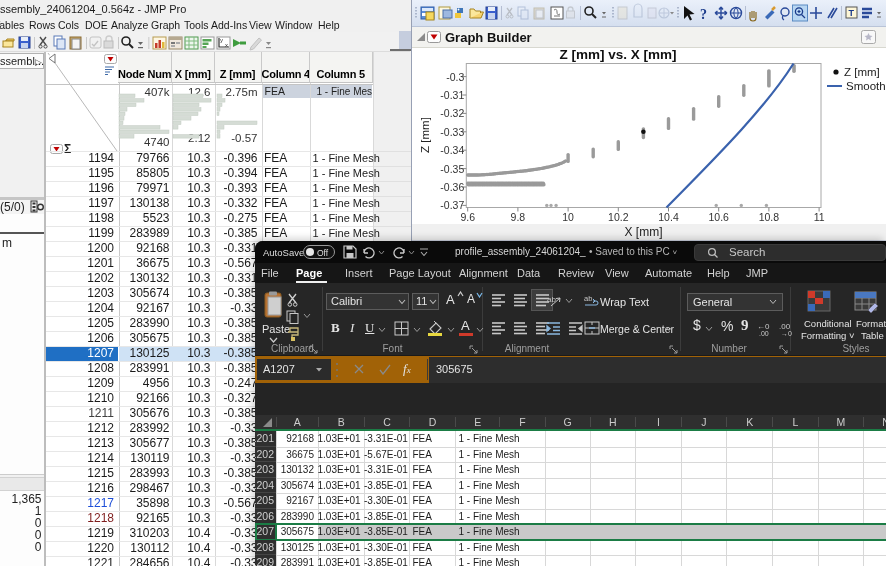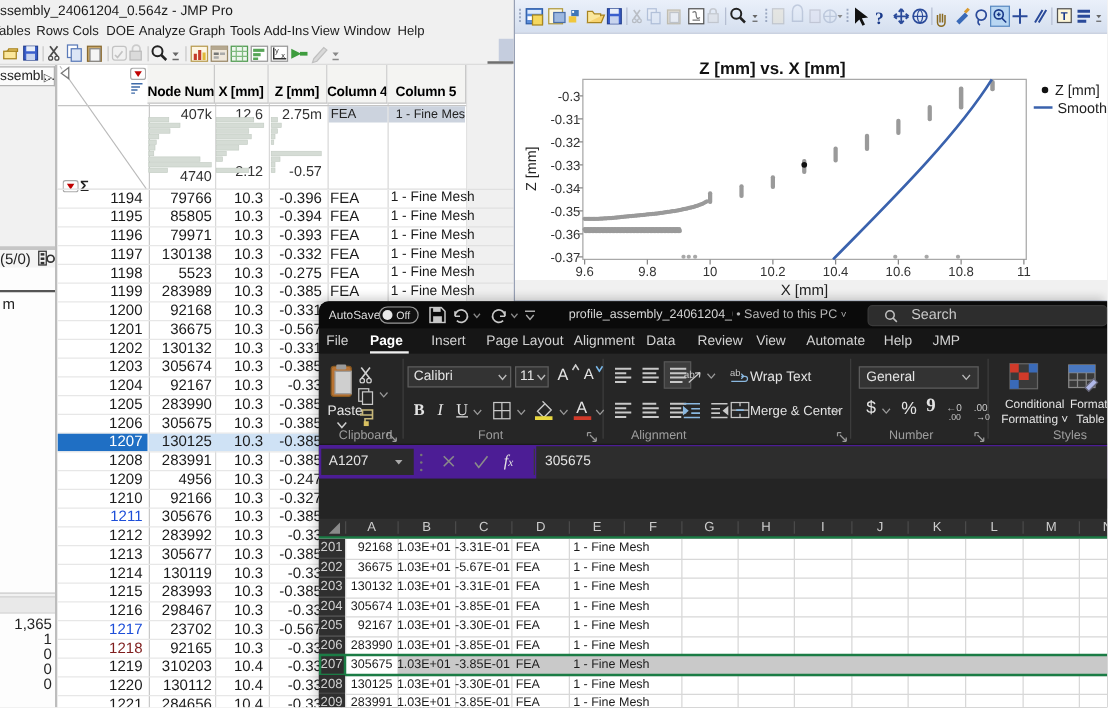--- a/index.html
+++ b/index.html
@@ -27,21 +27,21 @@
 #gb{left:411px;top:0;width:475px;height:242px;background:#fff;border-left:1px solid #97a0b4;overflow:hidden}
 .gb-toolbar{left:0;top:0;width:475px;height:27px;background:linear-gradient(#eaf0fa,#d5dfef);border-bottom:1px solid #b9c4d8}
 .gb-titlerow{left:0;top:27px;width:475px;height:21px;background:#f2f2ef;border-bottom:1px solid #d8d8d0}
 .gb-chart{left:0;top:48px;width:475px;height:194px;background:#fff}
 
 #xl{left:255px;top:241px;width:631px;height:325px;background:#262626;border-top-left-radius:8px;overflow:hidden;box-shadow:-3px -3px 7px rgba(0,0,0,0.16)}
 .xl-titlebar{left:0;top:0;width:631px;height:22px;background:#0a0a0a;color:#dedede;font-size:11.5px}
 .xl-menu{left:0;top:22px;width:631px;height:20px;background:#161616;color:#d2d2d2;font-size:11px}
 .xl-menu span{position:absolute;line-height:20px}
 .xl-ribbon{left:0;top:42px;width:631px;height:73px;background:#262626;border-bottom:1px solid #1a1a1a}
-.xl-formula{left:0;top:115px;width:631px;height:27px;background:#4c1d95}
+.xl-formula{left:0;top:115px;width:631px;height:27px;background:#a16207}
 .xl-strip{left:0;top:144px;width:631px;height:30px;background:#252525}
 .xl-colhdr{left:0;top:174px;width:631px;height:14px;background:#2f2f2f}
 .xl-green{left:0;top:188px;width:631px;height:2px;background:#1b7c45}
 .xl-grid{left:0;top:190px;width:631px;height:135px;background:#ffffff;overflow:hidden}
 .xl-grid .gv{position:absolute;width:1px;background:#d8d8d8;top:0;height:135px}
 .xl-grid .gh{position:absolute;height:1px;background:#d8d8d8;left:21px;width:610px}
 .xcell{position:absolute;font-size:10px;color:#1c1c1c;line-height:15.55px;white-space:nowrap}
 .rhd{position:absolute;left:0;width:21px;background:#2f2f2f;color:#cfcfcf;font-size:10.5px;overflow:hidden;line-height:15.55px}.rhd span{position:absolute;right:2px;top:0;white-space:nowrap}
 .glabel{position:absolute;font-size:10px;color:#9e9e9e;text-align:center;top:60px}
 .rsep{position:absolute;width:1px;background:#3c3c3c;top:4px;height:64px}
@@ -342,21 +342,21 @@
 <div class="rline" style="left:0;top:339.0px;width:326.5px"></div>
 <div class="rline" style="left:327.5px;top:339.0px;width:37.5px;background:#e0e0e0"></div>
 <div class="cellnum" style="left:0;top:339.0px;width:68px;color:#1a1a1a">1210</div>
 <div class="cellnum" style="left:72.5px;top:339.0px;width:51px">92166</div>
 <div class="cellnum" style="left:126px;top:339.0px;width:38.5px">10.3</div>
 <div class="cellnum" style="left:168.5px;top:339.0px;width:43px">-0.327</div>
 <div class="celltxt" style="left:218px;top:339.0px;width:51px">FEA</div>
 <div class="celltxt" style="font-size:11px;left:266.5px;top:339.0px;width:70px">1 - Fine Mesh</div>
 <div class="rline" style="left:0;top:354.0px;width:326.5px"></div>
 <div class="rline" style="left:327.5px;top:354.0px;width:37.5px;background:#e0e0e0"></div>
-<div class="cellnum" style="left:0;top:354.0px;width:68px;color:#1d4ed8">1211</div>
+<div class="cellnum" style="left:0;top:354.0px;width:68px;color:#404040">1211</div>
 <div class="cellnum" style="left:72.5px;top:354.0px;width:51px">305676</div>
 <div class="cellnum" style="left:126px;top:354.0px;width:38.5px">10.3</div>
 <div class="cellnum" style="left:168.5px;top:354.0px;width:43px">-0.385</div>
 <div class="celltxt" style="left:218px;top:354.0px;width:51px">FEA</div>
 <div class="celltxt" style="font-size:11px;left:266.5px;top:354.0px;width:70px">1 - Fine Mesh</div>
 <div class="rline" style="left:0;top:369.0px;width:326.5px"></div>
 <div class="rline" style="left:327.5px;top:369.0px;width:37.5px;background:#e0e0e0"></div>
 <div class="cellnum" style="left:0;top:369.0px;width:68px;color:#1a1a1a">1212</div>
 <div class="cellnum" style="left:72.5px;top:369.0px;width:51px">283992</div>
 <div class="cellnum" style="left:126px;top:369.0px;width:38.5px">10.3</div>
@@ -391,21 +391,21 @@
 <div class="rline" style="left:327.5px;top:429.2px;width:37.5px;background:#e0e0e0"></div>
 <div class="cellnum" style="left:0;top:429.2px;width:68px;color:#1a1a1a">1216</div>
 <div class="cellnum" style="left:72.5px;top:429.2px;width:51px">298467</div>
 <div class="cellnum" style="left:126px;top:429.2px;width:38.5px">10.3</div>
 <div class="cellnum" style="left:168.5px;top:429.2px;width:43px">-0.33</div>
 <div class="celltxt" style="left:218px;top:429.2px;width:51px">FEA</div>
 <div class="celltxt" style="font-size:11px;left:266.5px;top:429.2px;width:70px">1 - Fine Mesh</div>
 <div class="rline" style="left:0;top:444.2px;width:326.5px"></div>
 <div class="rline" style="left:327.5px;top:444.2px;width:37.5px;background:#e0e0e0"></div>
 <div class="cellnum" style="left:0;top:444.2px;width:68px;color:#1d4ed8">1217</div>
-<div class="cellnum" style="left:72.5px;top:444.2px;width:51px">23702</div>
+<div class="cellnum" style="left:72.5px;top:444.2px;width:51px">35898</div>
 <div class="cellnum" style="left:126px;top:444.2px;width:38.5px">10.3</div>
 <div class="cellnum" style="left:168.5px;top:444.2px;width:43px">-0.567</div>
 <div class="celltxt" style="left:218px;top:444.2px;width:51px">FEA</div>
 <div class="celltxt" style="font-size:11px;left:266.5px;top:444.2px;width:70px">1 - Fine Mesh</div>
 <div class="rline" style="left:0;top:459.2px;width:326.5px"></div>
 <div class="rline" style="left:327.5px;top:459.2px;width:37.5px;background:#e0e0e0"></div>
 <div class="cellnum" style="left:0;top:459.2px;width:68px;color:#7f1d1d">1218</div>
 <div class="cellnum" style="left:72.5px;top:459.2px;width:51px">92165</div>
 <div class="cellnum" style="left:126px;top:459.2px;width:38.5px">10.3</div>
 <div class="cellnum" style="left:168.5px;top:459.2px;width:43px">-0.33</div>
@@ -504,20 +504,30 @@
           <path d="M404 7 v12 M398 13 h12" stroke="#2a4a9a" stroke-width="1.6"></path>
           <path d="M416 18 l6 -10 M419 18 l6 -10" stroke="#2a4a9a" stroke-width="1.6"></path>
           <rect x="429" y="6" width="1" height="14" fill="#b5bed2"></rect>
           <rect x="434" y="7" width="11" height="11" fill="#fdf6d8" stroke="#555"></rect>
           <text x="436.5" y="16" font-size="9" font-weight="bold" fill="#1a3a8a" font-family="Liberation Sans">T</text>
           <path d="M450 9 h10 M450 13 h10 M450 17 h7" stroke="#2a4a9a" stroke-width="2.4"></path>
           <path d="M465 12 l2 2.5 l2 -2.5" fill="#666"></path>
           <rect x="465" y="16.5" width="4" height="1" fill="#666"></rect>
         </svg>
       </div>
+<div class="ab gb-titlerow">
+<svg width="475" height="21" style="position:absolute;left:0;top:0">
+<path d="M5 14 l8 0 l0 -8 z" fill="#8a8a8a"></path>
+<rect x="15.5" y="4.5" width="13" height="11" rx="2" fill="#fdfdfd" stroke="#999"></rect>
+<path d="M18.5 7.5 h7 l-3.5 5 z" fill="#c00000"></path>
+<rect x="449.5" y="3.5" width="14" height="13" rx="2" fill="#f8f8f8" stroke="#aaa"></rect>
+<path d="M456.5 6 l1.2 2.6 2.8 0.3 -2.1 1.9 0.6 2.8 -2.5 -1.5 -2.5 1.5 0.6 -2.8 -2.1 -1.9 2.8 -0.3 z" fill="#b8b8c8"></path>
+</svg>
+<span style="position:absolute;left:33px;top:3px;font-size:13px;font-weight:bold;color:#111">Graph Builder</span>
+</div>
 <div class="ab gb-chart">
         <svg width="475" height="194" style="position:absolute;left:0;top:0">
           <rect x="0" y="176" width="475" height="16" fill="#f0f0f0"></rect>
           <rect x="54.3" y="15.5" width="354.7" height="144.0" fill="#fff" stroke="#a8a8a8" stroke-width="1"></rect>
           <text x="206" y="11" font-size="13.5" font-weight="bold" fill="#111" text-anchor="middle" font-family="Liberation Sans">Z [mm] vs. X [mm]</text>
           <line x1="50.3" y1="28.6" x2="54.3" y2="28.6" stroke="#888"></line>
           <text x="52.3" y="32.6" font-size="10.5" fill="#333" text-anchor="end" font-family="Liberation Sans">-0.3</text>
           <line x1="50.3" y1="47.0" x2="54.3" y2="47.0" stroke="#888"></line>
           <text x="52.3" y="51.0" font-size="10.5" fill="#333" text-anchor="end" font-family="Liberation Sans">-0.31</text>
           <line x1="50.3" y1="65.4" x2="54.3" y2="65.4" stroke="#888"></line>

